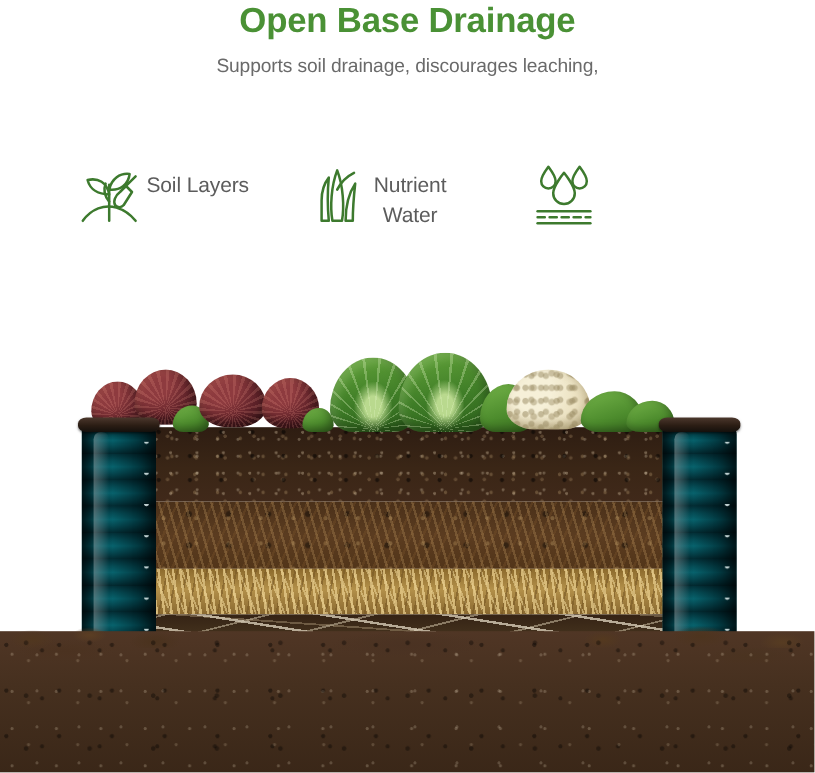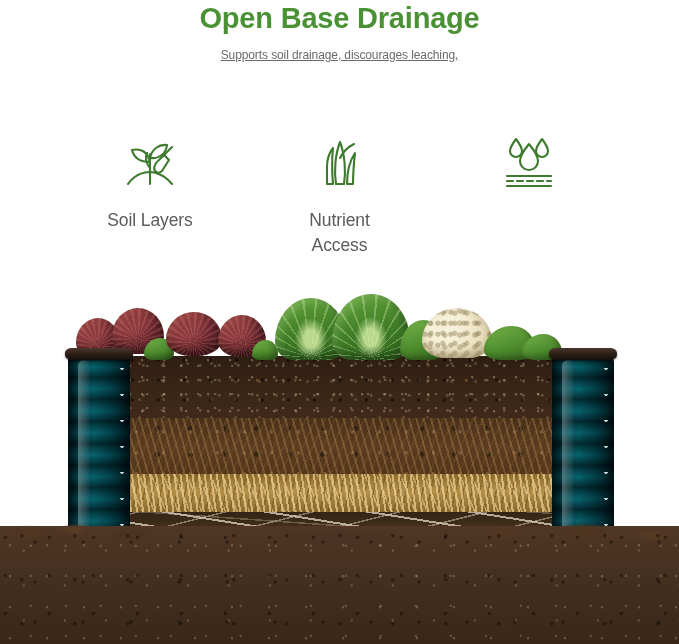--- a/index.html
+++ b/index.html
@@ -24,40 +24,39 @@
     font-size: 29px;
     font-weight: bold;
     letter-spacing: -0.2px;
     color: #4a9135;
     line-height: 34px;
     padding-top: 1px;
   }
   .subtitle {
     position: absolute; top: 43px; left: 0; right: 0;
     text-align: center;
-    font-size: 12px;
+    font-size: 16px;
     font-weight: 300;
     color: #6a6a6a;
     line-height: 25px;
     letter-spacing: -0.1px;
-    text-decoration: underline;
   }
   .subtitle .l2 { display: block; }
 
   
   .features {
     position: absolute;
     top: 128px; left: 60px; right: 60px;
     display: flex;
     justify-content: space-between;
   }
   .feature {
     width: 180px;
     display: flex;
-    flex-direction: column;
+    flex-direction: row;
   }
   .feature .ico {
     height: 66px;
     display: flex;
     align-items: flex-end;
     justify-content: center;
   }
   .feature .cap {
     margin-top: 14px;
     text-align: center;
@@ -356,21 +355,21 @@
     <div class="feature">
       <div class="ico">
         <svg width="62" height="62" viewBox="0 0 62 62" fill="none" stroke="#3d7a2e" stroke-width="2.1" stroke-linecap="round" stroke-linejoin="round">
           <path d="M18 52 V35 C18 27 20 21 24 16 C23 26 23 41 24 52 Z"></path>
           <path d="M27 52 C25 40 26 23 31 10 C36 23 37 40 35 52 Z"></path>
           <path d="M38 52 C38 41 40 30 46 21 C45 30 44 43 44 52 Z"></path>
           <path d="M31 26 C34 20 39 15 45 12"></path>
         </svg>
       </div>
       <div class="cap">Nutrient
-Access</div>
+Water</div>
     </div>
 
     <div class="feature">
       <div class="ico">
         <svg width="62" height="62" viewBox="0 0 62 62" fill="none" stroke="#3d7a2e" stroke-width="2.1" stroke-linecap="round" stroke-linejoin="round">
           <path d="M18 7 C18 7 12 15 12 19 C12 22.4 14.7 25 18 25 C21.3 25 24 22.4 24 19 C24 15 18 7 18 7 Z"></path>
           <path d="M44 7 C44 7 38 15 38 19 C38 22.4 40.7 25 44 25 C47.3 25 50 22.4 50 19 C50 15 44 7 44 7 Z"></path>
           <path d="M31 12 C31 12 22 23 22 29 C22 34 26 38 31 38 C36 38 40 34 40 29 C40 23 31 12 31 12 Z"></path>
           <path d="M9 44 H53"></path>
           <path d="M9 49 H15 M19 49 H25 M29 49 H35 M39 49 H45 M49 49 H53" stroke-dasharray="0"></path>

